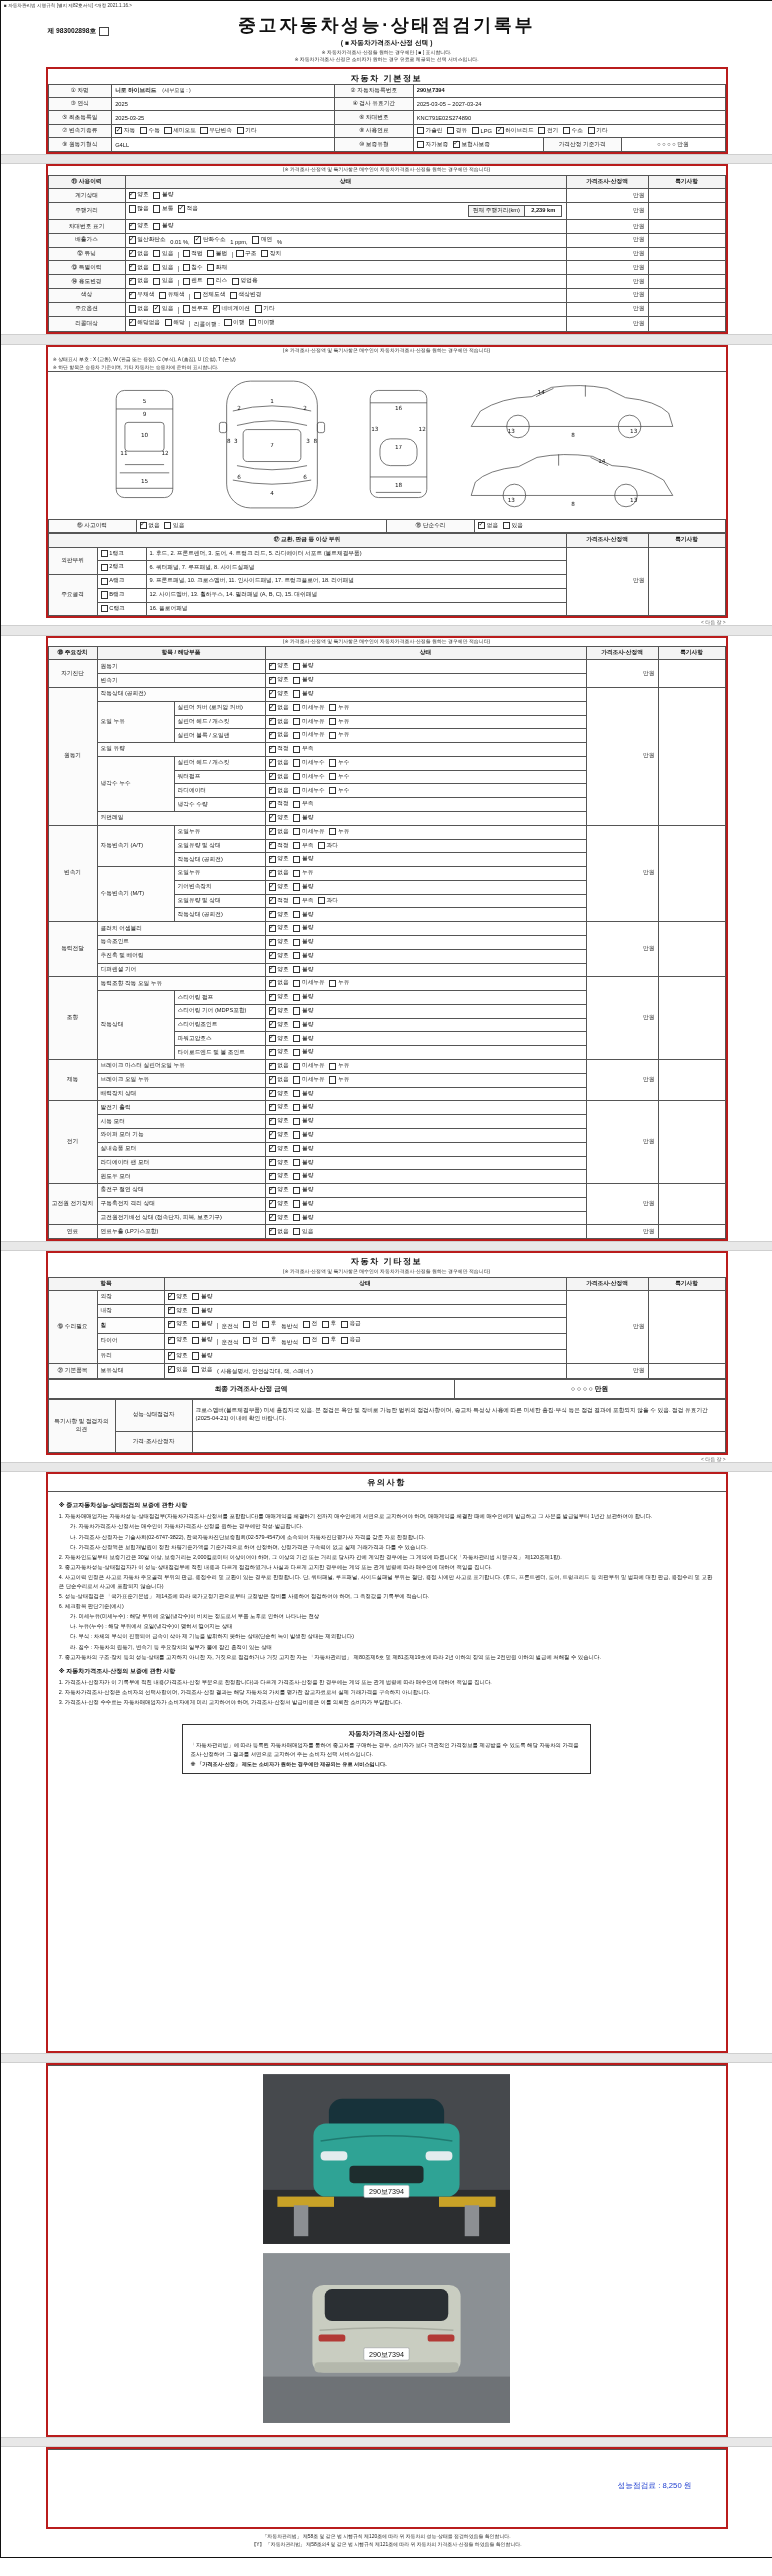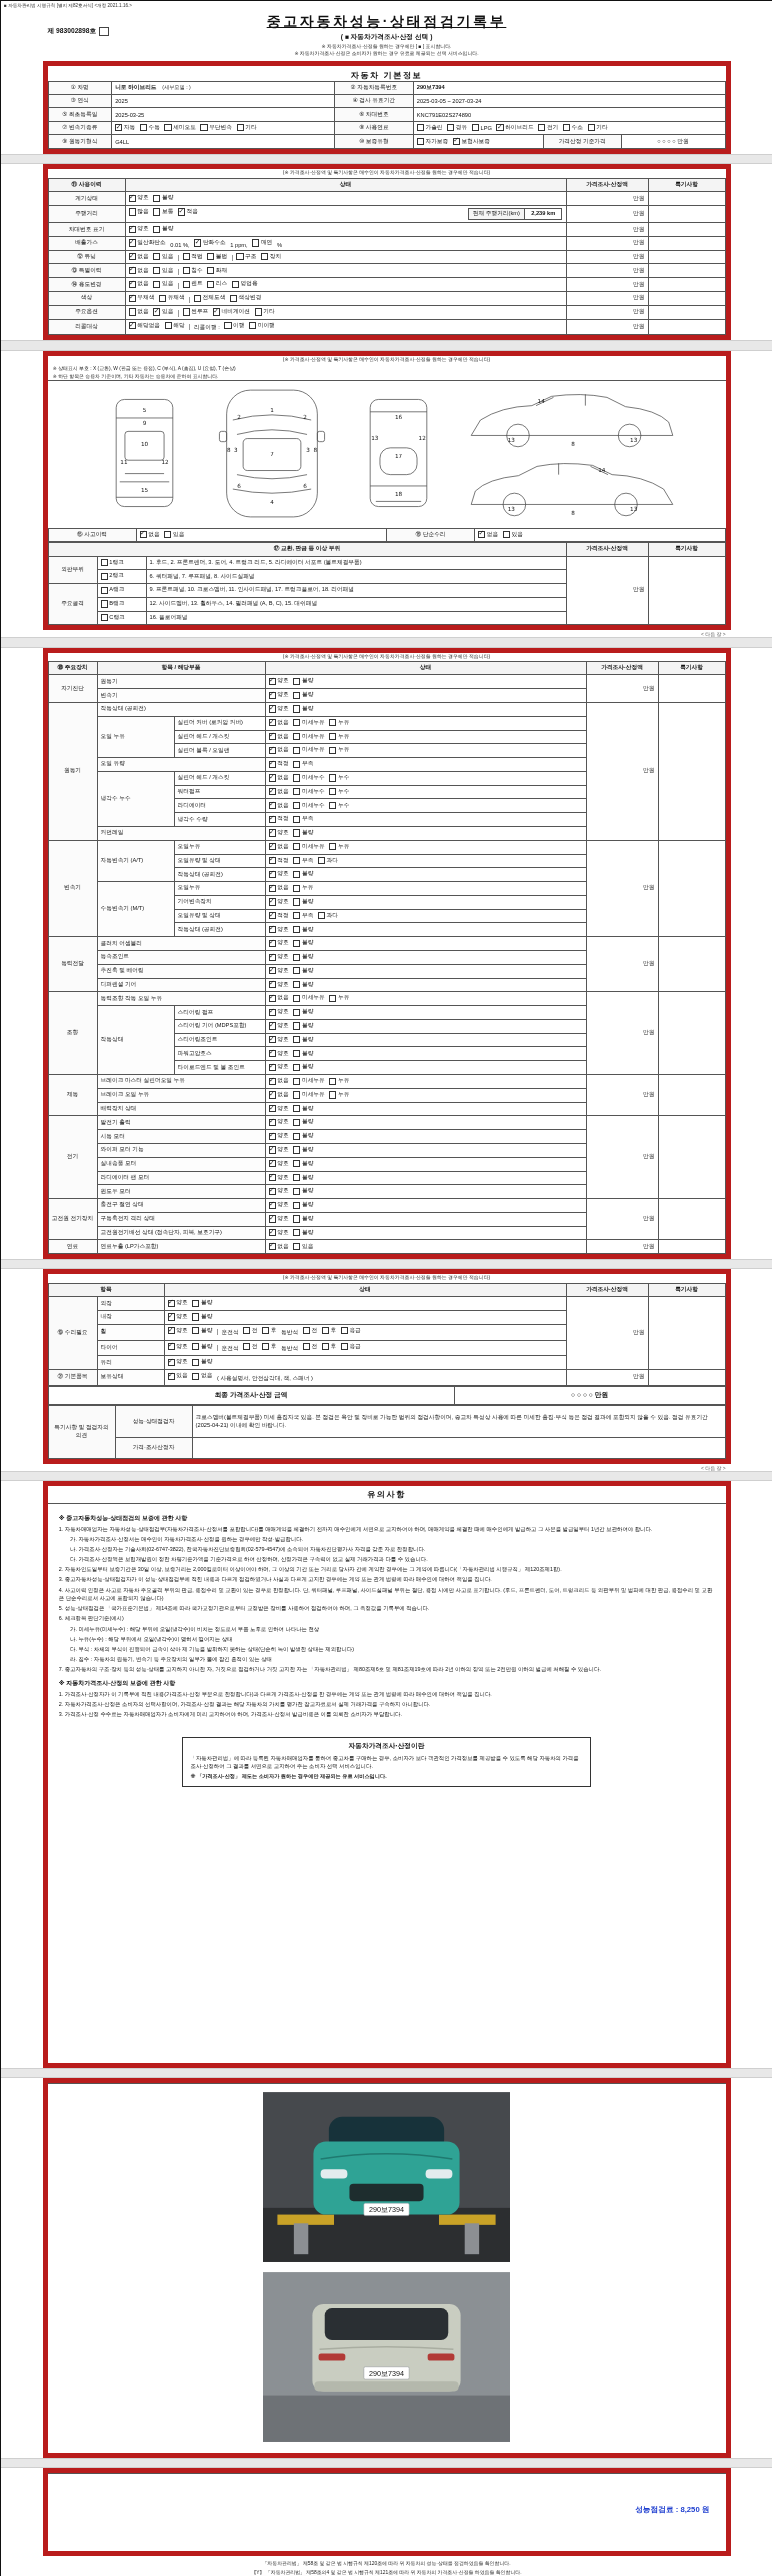--- a/index.html
+++ b/index.html
@@ -4,24 +4,24 @@
 <style>
   html,body{margin:0;padding:0;background:#ffffff;width:773px;
     font-family:"Liberation Sans","DejaVu Sans",sans-serif;color:#111;}
   .page{width:773px;border:1px solid #111;box-sizing:border-box;background:#fff;}
   .inner{width:678px;margin:0 auto;}
   .gap{height:8.2px;background:#e8e8e8;border-top:0.5px solid #cfcfcf;border-bottom:0.5px solid #cfcfcf;}
   .regline{font-size:4.6px;padding:1.5px 3.1px;color:#333;}
   .headwrap{position:relative;padding:2.1px 0 5.2px;}
   .docno{position:absolute;left:0;top:17.5px;font-size:6.7px;font-weight:bold;display:flex;align-items:center;gap:3.1px;}
   .stamp{width:7.2px;height:7.2px;border:0.5px solid #444;display:inline-block;}
-  .title{text-align:center;font-size:14px;font-weight:bold;letter-spacing:2.6px;padding-top:2.1px;text-decoration:underline;}
+  .title{text-align:center;font-size:18px;font-weight:bold;letter-spacing:2.6px;padding-top:2.1px;}
   .subtitle{text-align:center;font-size:6.7px;font-weight:bold;margin-top:2.1px;}
   .subnote{text-align:center;font-size:4.9px;color:#222;margin-top:1px;}
-  .sec{border:5px solid #b91c1c;background:#fff;margin:0 auto;}
+  .sec{border:2px solid #b91c1c;background:#fff;margin:0 auto;}
   .sec-title{font-size:8.2px;font-weight:bold;text-align:center;letter-spacing:1.5px;padding:3.1px 0 0.5px;}
   .sec-note{font-size:4.9px;text-align:center;padding-bottom:2.6px;color:#222;}
   table.tbl{width:100%;border-collapse:collapse;table-layout:fixed;}
   .tbl td,.tbl th{border:0.5px solid #555;font-size:5.7px;padding:2.1px 3.1px;vertical-align:middle;word-break:keep-all;}
   .tbl th{background:#f4f4f4;font-weight:bold;text-align:center;}
   .lab{background:#fafafa;text-align:center;}
   .val{text-align:left;padding-left:5.2px;}
   .bold{font-weight:bold;}
   .center{text-align:center;}
   .price{text-align:right;color:#222;}
@@ -48,21 +48,21 @@
   .n-head{font-weight:bold;font-size:6px;margin:5.2px 0 2.1px;}
   .n-item{font-size:5.4px;line-height:1.6;margin:1.5px 0;}
   .n-item.ind{margin-left:11.3px;}
   .noticebody{padding:4.1px 11.3px 8.2px;}
   .pricebox{border:0.8px solid #333;margin:8.2px auto 4.1px;width:392px;padding:4.1px 7.2px 5.2px;}
   .pricebox-title{text-align:center;font-weight:bold;font-size:6.7px;margin-bottom:2.6px;}
   .pricebox-text{font-size:5.4px;line-height:1.6;}
   .pricebox-note{font-size:5.2px;margin-top:2.6px;font-weight:bold;}
   .photos{display:flex;flex-direction:column;align-items:center;gap:9.3px;padding:8.2px 0 11.3px;border-top:0.5px solid #555;}
   .signbody{height:77px;position:relative;border-top:0.5px solid #555;}
-  .fee{position:absolute;right:16px;top:31px;font-size:7.7px;font-weight:bold;color:#1f3fd0;}
+  .fee{position:absolute;right:34px;top:31px;font-size:7.7px;font-weight:normal;color:#1f3fd0;}
   .footer{font-size:4.9px;text-align:center;color:#222;padding:4.1px 0 7.2px;line-height:1.7;}
 </style>
 </head>
 <body>
 
 <div class="page">
 
   <div class="regline">■ 자동차관리법 시행규칙 [별지 제82호서식] &lt;개정 2021.1.16.&gt;</div>
 
   <div class="headwrap inner">
@@ -1051,20 +1051,21 @@
             <td class="price" rowspan="1">만원</td>
             <td rowspan="1"></td>
           </tr>
         </tbody>
     </table>
   </div>
 
   <div class="gap"></div>
 
   <div class="sec inner">
+    <div class="sec-title">자동차 기타정보</div>
     <div class="sec-note">(※ 가격조사·산정액 및 특기사항은 매수인이 자동차가격조사·산정을 원하는 경우에만 적습니다)</div>
     <table class="tbl">
       <colgroup>
           <col style="width:49px">
           <col style="width:67px">
           <col>
           <col style="width:82px">
           <col style="width:77px">
         </colgroup>
       <tbody>

